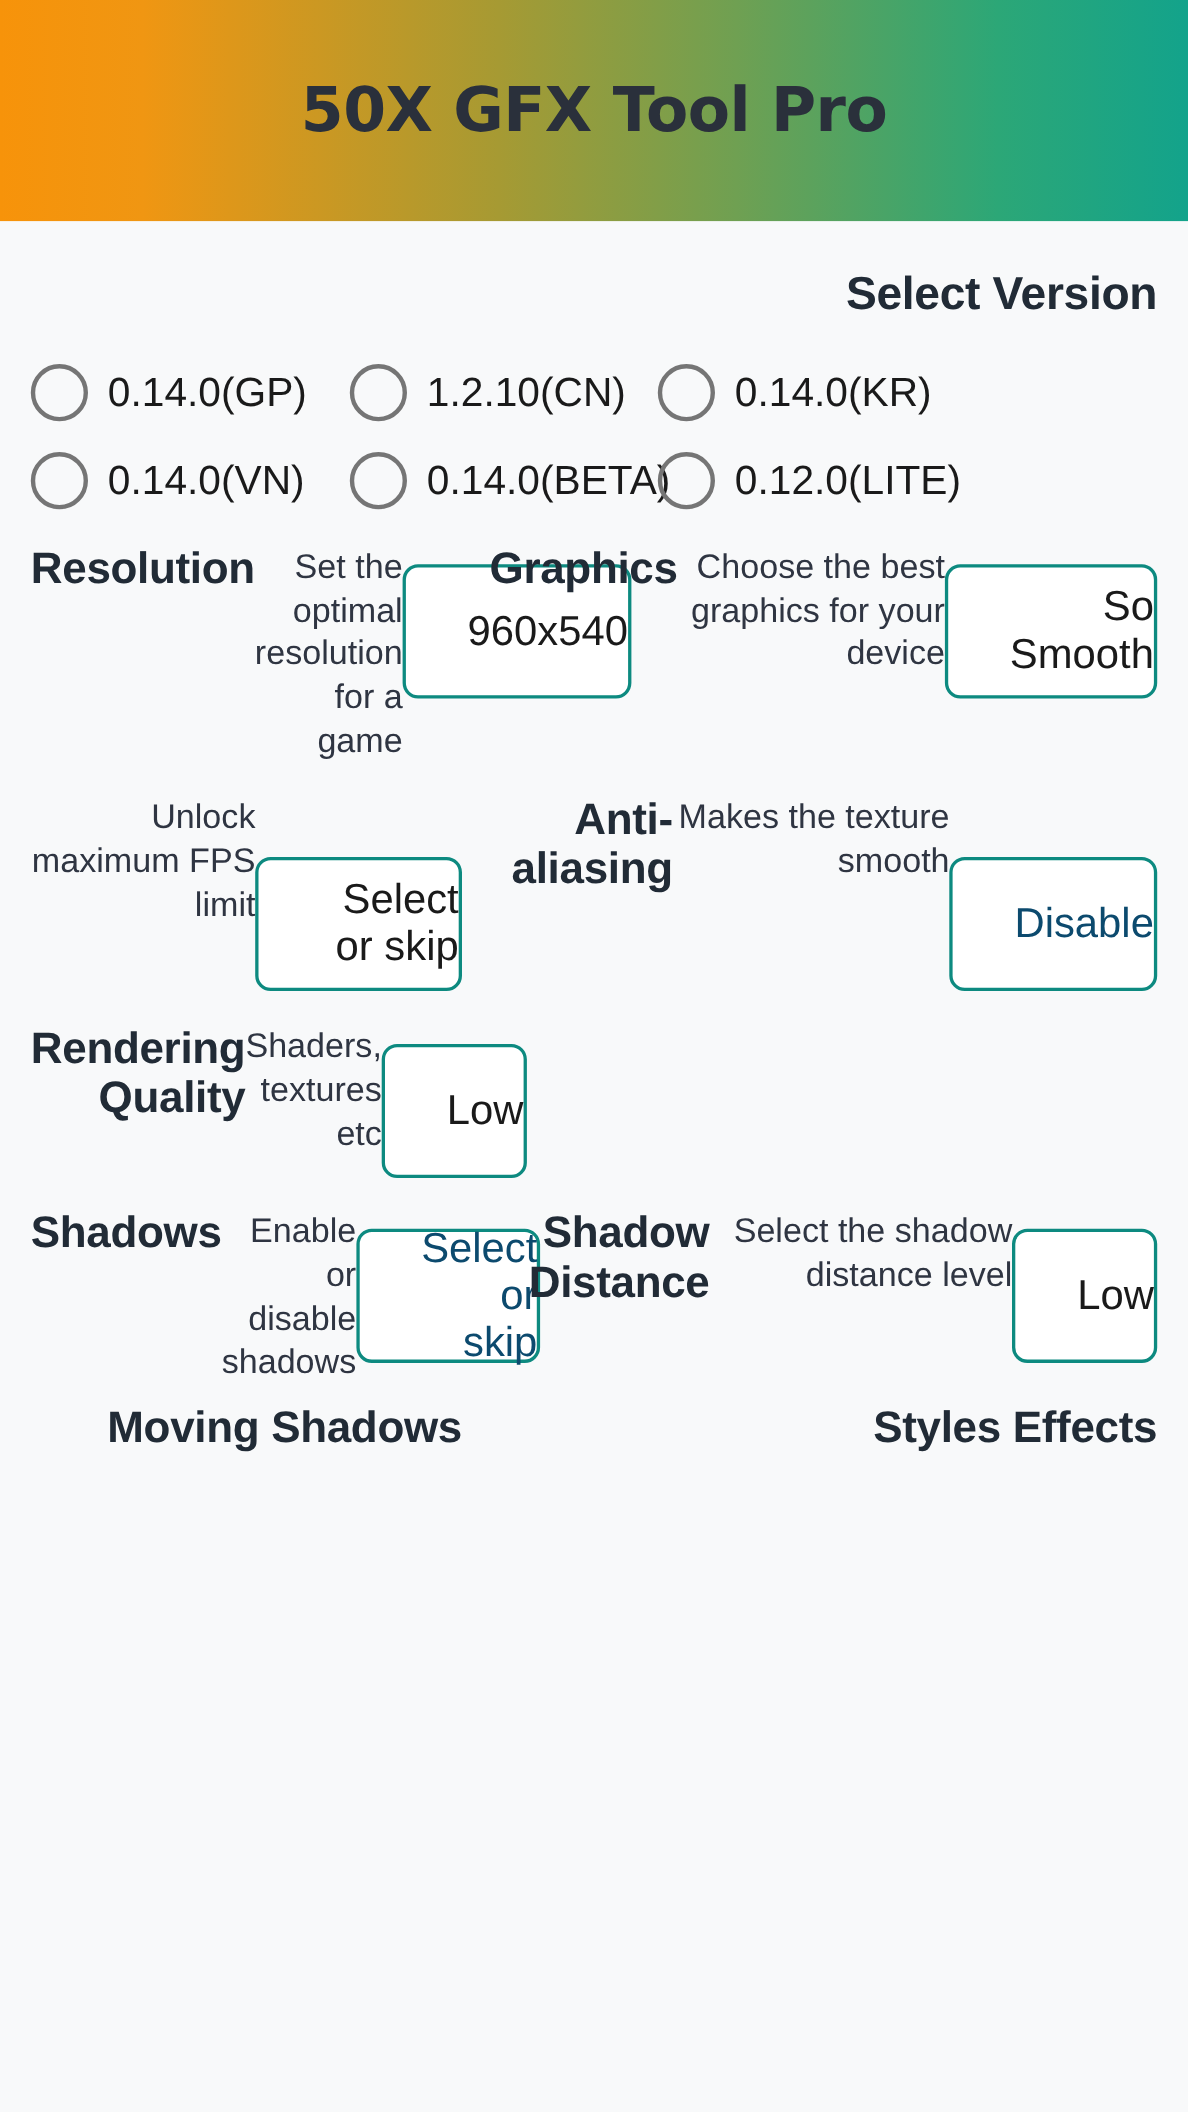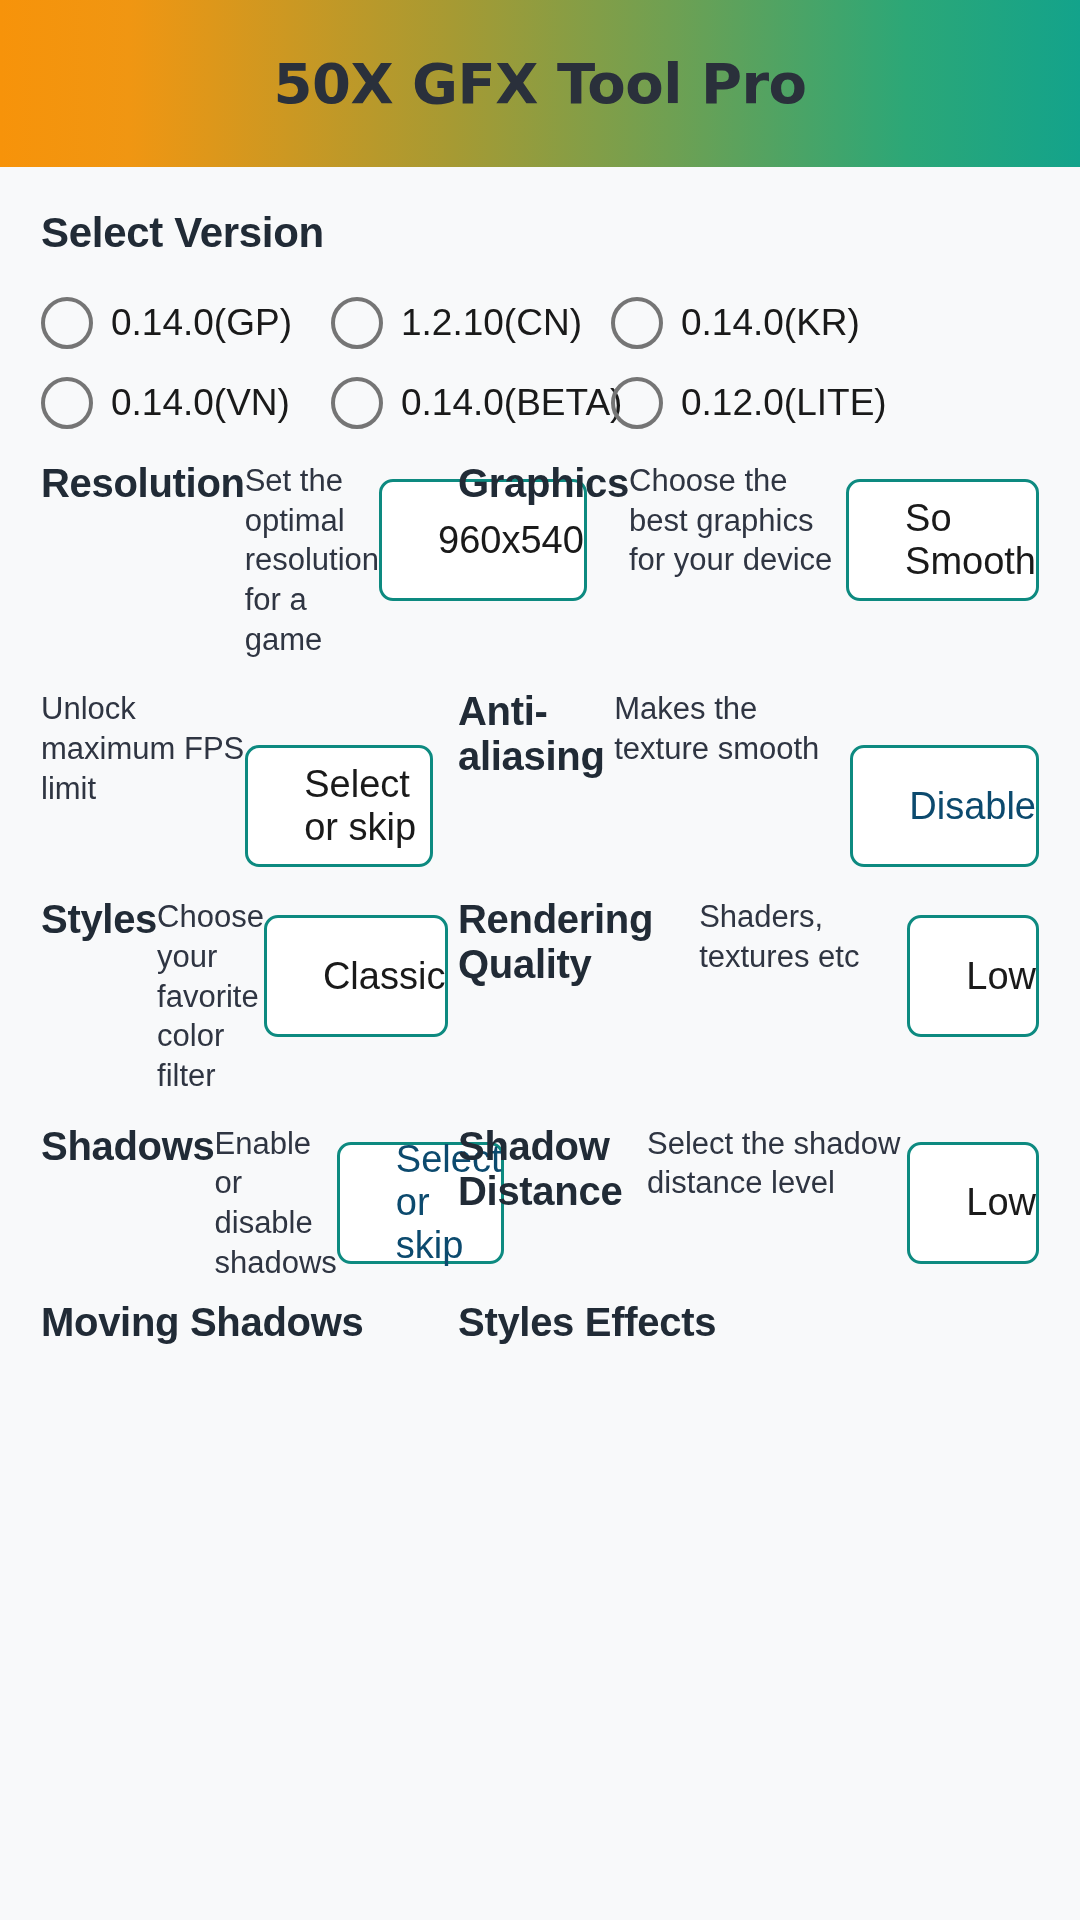--- a/index.html
+++ b/index.html
@@ -12,38 +12,39 @@
 
   body {
     background: #F8F9FA;
     font-family: "Liberation Sans", sans-serif;
     -webkit-font-smoothing: antialiased;
   }
 
   
   .app-header {
     width: 1080px;
-    height: 167px;
+    height: 201px;
     background: linear-gradient(90deg, #F7930A 0%, #F09612 12%, #A69A33 42%, #6FA052 62%, #2CA777 84%, #13A38B 100%);
     display: flex;
     align-items: center;
     justify-content: center;
   }
 
   .app-title {
     font-size: 56px;
     font-weight: bold;
     color: #2A303B;
     letter-spacing: -0.5px;
     font-family: "DejaVu Sans", sans-serif;
   }
 
   
   .page {
-    padding: 0 41px;
+    padding: 0 28px;
+    text-align: right;
   }
 
   .section-heading {
     font-size: 42px;
     font-weight: bold;
     color: #212B36;
     margin-top: 42px;
     letter-spacing: -0.3px;
   }
 
@@ -208,29 +209,20 @@
         <div class="select-box" style="margin-top:56px">
           <span class="select-value placeholder">Disable</span>
         </div>
       </div>
     </div>
   </div>
 
   <div class="settings-grid" style="margin-top:30px">
     <div class="setting-col">
       <div class="setting-block">
-        <div class="setting-title">Styles</div>
-        <div class="setting-desc">Choose your favorite color filter</div>
-        <div class="select-box">
-          <span class="select-value">Classic</span>
-        </div>
-      </div>
-    </div>
-    <div class="setting-col">
-      <div class="setting-block">
         <div class="setting-title">Rendering Quality</div>
         <div class="setting-desc">Shaders, textures etc</div>
         <div class="select-box">
           <span class="select-value">Low</span>
         </div>
       </div>
     </div>
   </div>
 
   <div class="settings-grid" style="margin-top:28px">

